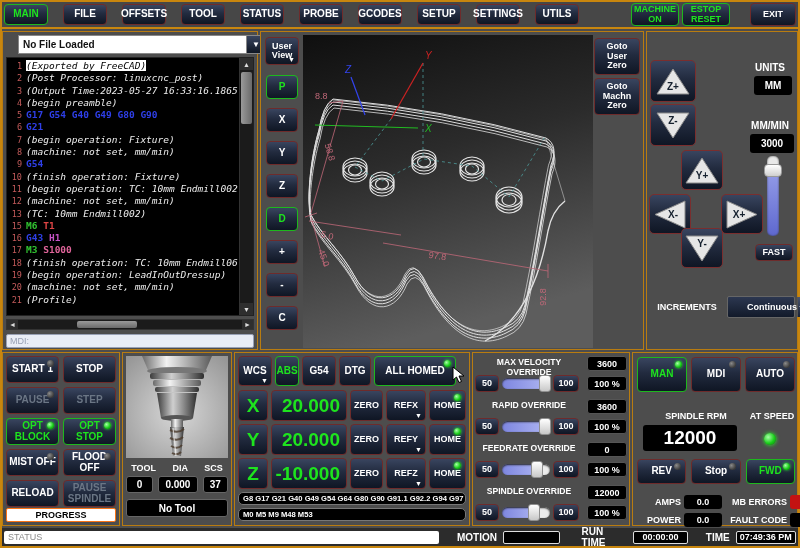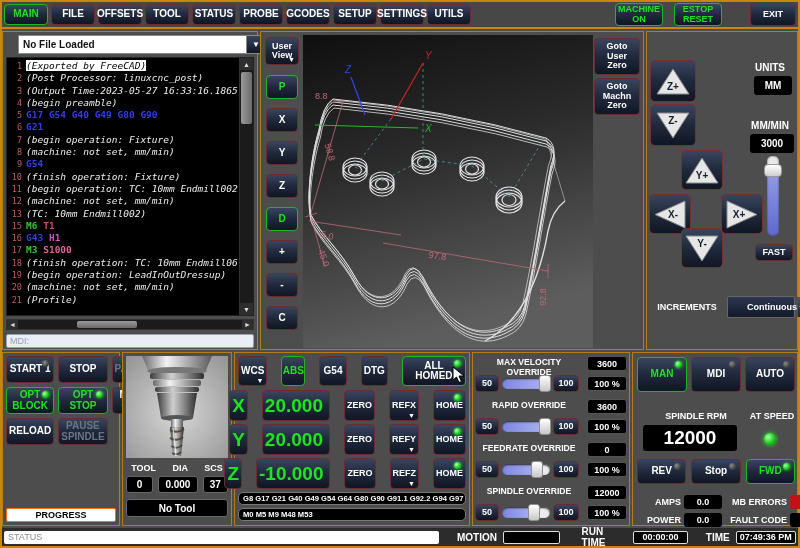--- a/index.html
+++ b/index.html
@@ -13,21 +13,21 @@
   .led{position:absolute;top:3px;right:4px;width:7px;height:7px;border-radius:50%;}
   .led.on{background:radial-gradient(circle at 35% 35%,#a6ffa6,#19cf19 55%,#0a7a0a);box-shadow:0 0 3px #2f2;}
   .led.off{background:radial-gradient(circle at 35% 35%,#8a8a8a,#3a3a3a 70%);}
   .dnarrow{font-size:7px;color:#fff;position:absolute;right:3px;bottom:1px;line-height:1;}
   .valbox{background:#000;color:#fff;font-weight:bold;border-radius:3px;display:flex;align-items:center;justify-content:center;box-sizing:border-box;}
   
   .topbar{position:absolute;left:2px;top:2px;right:2px;height:27px;background:#474747;border-bottom:2px solid #c8860e;display:flex;align-items:center;gap:3px;padding:0 2px;box-sizing:border-box;}
   .menu-btn{width:44px;height:21px;flex:0 0 auto;}
   .menu-btn.active{color:#1ee41e;border-color:#1db81d;}
   .top-spacer{flex:1;}
-  .sys-btn{width:48px;height:23px;font-size:9px;margin-left:8px;}
+  .sys-btn{width:48px;height:23px;font-size:9px;}
   
   #file-panel{left:2px;top:31px;width:256px;height:319px;}
   .combo{position:absolute;left:3px;top:3px;width:248px;height:19px;background:#fff;border:1px solid #888;box-sizing:border-box;display:flex;align-items:center;margin-left:12px;}
   .combo .ctext{flex:1;font-size:10px;font-weight:bold;color:#111;padding-left:4px;}
   .combo .cbtn{width:18px;height:17px;background:linear-gradient(180deg,#39455f,#101724);color:#fff;font-size:8px;display:flex;align-items:center;justify-content:center;border-left:1px solid #888;}
   .codearea{position:absolute;left:3px;top:25px;width:248px;height:259px;background:#000;border:1px solid #222;box-sizing:border-box;overflow:hidden;}
   .gline{display:flex;height:12.3px;white-space:pre;font-family:"DejaVu Sans Mono",monospace;font-size:9.5px;line-height:12.3px;}
   .lnum{width:15px;text-align:right;color:#c25a5a;font-size:8.5px;flex:0 0 auto;margin-right:4px;}
   .tok{color:#ededed;}
   .tok.comment{color:#ededed;font-style:italic;}
@@ -53,29 +53,29 @@
   #jog-panel{left:646px;top:31px;width:152px;height:319px;}
   .jlabel{position:absolute;color:#fff;font-weight:bold;font-size:10px;text-align:center;}
   .jogbtn{position:absolute;background:linear-gradient(180deg,#39455f 0%,#222b3f 45%,#0f1624 100%);border:1px solid #7a2e2e;border-radius:5px;display:flex;align-items:center;justify-content:center;}
   .vslider{position:absolute;left:120px;top:124px;width:12px;height:80px;border-radius:5px;background:linear-gradient(180deg,#e8e8e8 0%,#e8e8e8 10%,#98a0ea 12%,#5e68cf 100%);box-shadow:inset 0 0 2px #333;}
   .vhandle{position:absolute;left:-3px;top:8px;width:18px;height:13px;background:linear-gradient(180deg,#fff,#cfcfcf);border:1px solid #999;border-radius:4px;box-sizing:border-box;}
   .combo2{position:absolute;background:linear-gradient(180deg,#2c3750,#121a2a);border:1px solid #666;border-radius:2px;display:flex;align-items:center;color:#fff;font-size:10px;font-weight:bold;}
   .combo2 .ctext{flex:1;padding-left:19px;}
   .combo2 .cbtn{width:16px;align-self:stretch;background:linear-gradient(180deg,#4a5670,#1a2234);display:flex;align-items:center;justify-content:center;font-size:7px;border-left:1px solid #555;}
   
   #cycle-panel{left:2px;top:352px;width:118px;height:174px;}
-  .cycgrid{position:absolute;left:3px;top:3px;width:110px;display:grid;grid-template-columns:1fr 1fr 1fr 1fr;grid-auto-rows:27px;gap:4px;}
+  .cycgrid{position:absolute;left:3px;top:3px;width:110px;display:grid;grid-template-columns:1fr 1fr;grid-auto-rows:27px;gap:4px;}
   .progress{position:absolute;left:3px;bottom:3px;width:110px;height:14px;background:#fff;border:1px solid #f97316;border-radius:2px;color:#000;font-size:9px;font-weight:bold;display:flex;align-items:center;justify-content:center;box-sizing:border-box;}
   #tool-panel{left:122px;top:352px;width:110px;height:174px;}
   .toolimg{position:absolute;left:3px;top:3px;width:102px;height:102px;}
   .toolhdr{position:absolute;top:110px;width:100%;display:flex;justify-content:space-around;color:#fff;font-size:9px;font-weight:bold;}
   .toolvals{position:absolute;top:123px;left:3px;width:102px;display:flex;gap:5px;}
   .tool-name{position:absolute;left:3px;top:146px;width:102px;height:18px;font-size:10px;border:1px solid #666;}
   #dro-panel{left:234px;top:352px;width:236px;height:174px;}
-  .drorow{position:absolute;left:3px;width:228px;display:flex;gap:14px;justify-content:flex-end;}
+  .drorow{position:absolute;left:3px;width:228px;display:flex;gap:3px;}
   .droval{color:#1ee41e;font-size:19px;font-weight:bold;font-family:"Liberation Sans",sans-serif;}
   .codeline{position:absolute;left:3px;width:228px;height:13px;background:#000;border:1px solid #777;border-radius:5px;color:#fff;font-size:7.6px;font-weight:bold;display:flex;align-items:center;padding-left:4px;box-sizing:border-box;white-space:nowrap;overflow:hidden;}
   #ovr-panel{left:472px;top:352px;width:158px;height:174px;}
   .ovgroup{position:absolute;left:2px;width:152px;height:40px;}
   .ovlabel{position:absolute;left:0;top:1px;width:108px;text-align:center;color:#fff;font-size:8.6px;font-weight:bold;}
   .ovval{position:absolute;right:0;top:0;width:40px;height:15px;font-size:9px;border:1px solid #555;}
   .ovpct{position:absolute;right:0;top:20px;width:40px;height:15px;font-size:9px;border:1px solid #555;}
   .ovmin{position:absolute;left:0;top:19px;width:24px;height:17px;font-size:9px;}
   .ovmax{position:absolute;left:78px;top:19px;width:26px;height:17px;font-size:9px;}
   .ovtrack{position:absolute;left:27px;top:22px;width:48px;height:11px;border-radius:6px;box-shadow:inset 0 1px 2px #222;}
@@ -89,21 +89,21 @@
   .sblabel{color:#fff;font-size:10px;font-weight:bold;}
   .sbbox{background:#000;border:1px solid #ddd;border-radius:2px;height:13px;color:#fff;font-size:9px;font-weight:bold;display:flex;align-items:center;justify-content:center;box-sizing:border-box;}
   .cursor{position:absolute;left:452px;top:366px;z-index:50;pointer-events:none;}
 </style>
 </head>
 <body>
 
 <div class="win"></div>
 
 <div class="topbar">
-  <div id="menu-items" style="display:flex;gap:3px;">
+  <div id="menu-items" style="display:flex;gap:15px;">
       <button class="btn menu-btn active">MAIN</button>
       <button class="btn menu-btn">FILE</button>
       <button class="btn menu-btn">OFFSETS</button>
       <button class="btn menu-btn">TOOL</button>
       <button class="btn menu-btn">STATUS</button>
       <button class="btn menu-btn">PROBE</button>
       <button class="btn menu-btn">GCODES</button>
       <button class="btn menu-btn">SETUP</button>
       <button class="btn menu-btn">SETTINGS</button>
       <button class="btn menu-btn">UTILS</button>

